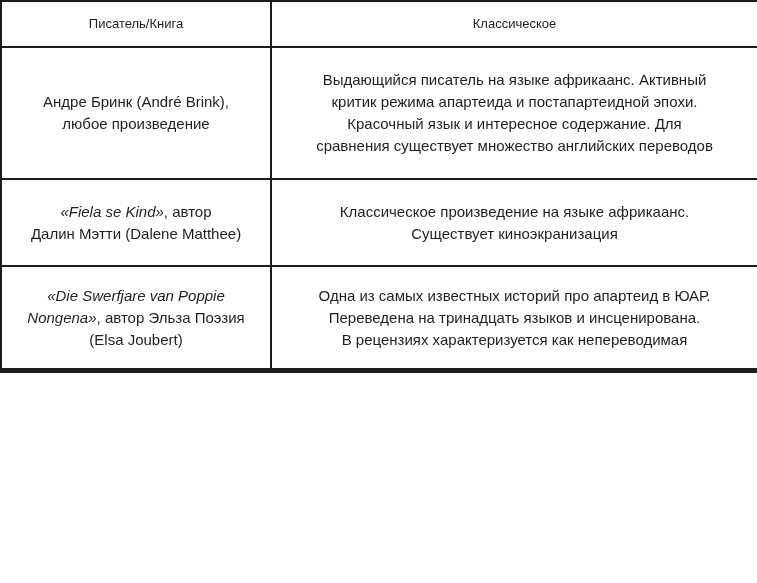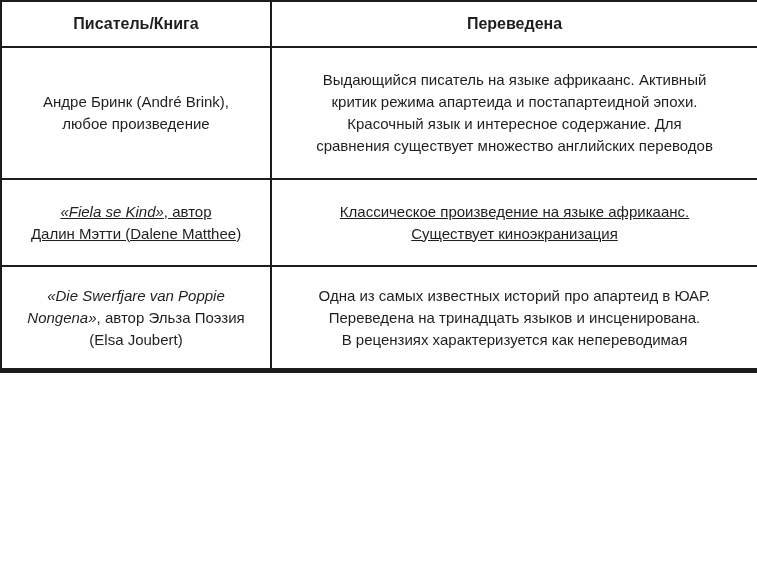--- a/index.html
+++ b/index.html
@@ -24,50 +24,50 @@
     border: 2px solid #1c1c1c;
     text-align: center;
     vertical-align: middle;
     white-space: pre-line;
     padding: 4px 10px;
     font-size: 15px;
     line-height: 22px;
     font-weight: 400;
   }
   .book-table th {
-    font-weight: 700;
-    font-size: 16px;
+    font-weight: 400;
+    font-size: 13px;
   }
   .book-table tr:last-child td {
     border-bottom-width: 5px;
   }
   .col-writer { width: 270px; }
   .col-comments { width: 487px; }
   .row-header  th { height: 36px; }
   .row-1 td { height: 122px; }
-  .row-2 td { height: 77px; text-decoration: underline; }
+  .row-2 td { height: 77px; }
   .row-3 td { height: 100px; }
   .row-4 td { height: 87px; }
   .row-5 td { height: 93px; margin-left: 36px; }
   .book-title {
     font-style: italic;
   }
 </style>
 </head>
 <body>
 
 <table class="book-table">
   <colgroup>
     <col class="col-writer">
     <col class="col-comments">
   </colgroup>
   <tbody>
       <tr class="row-header">
     <th>Писатель/Книга</th>
-    <th>Переведена</th>
+    <th>Классическое</th>
   </tr>
   <tr class="row-1">
     <td><span class="book-title"></span><span>Андре Бринк (André Brink),
 любое произведение</span></td>
     <td>Выдающийся писатель на языке африкаанс. Активный
 критик режима апартеида и постапартеидной эпохи.
 Красочный язык и интересное содержание. Для
 сравнения существует множество английских переводов</td>
   </tr>
   <tr class="row-2">

